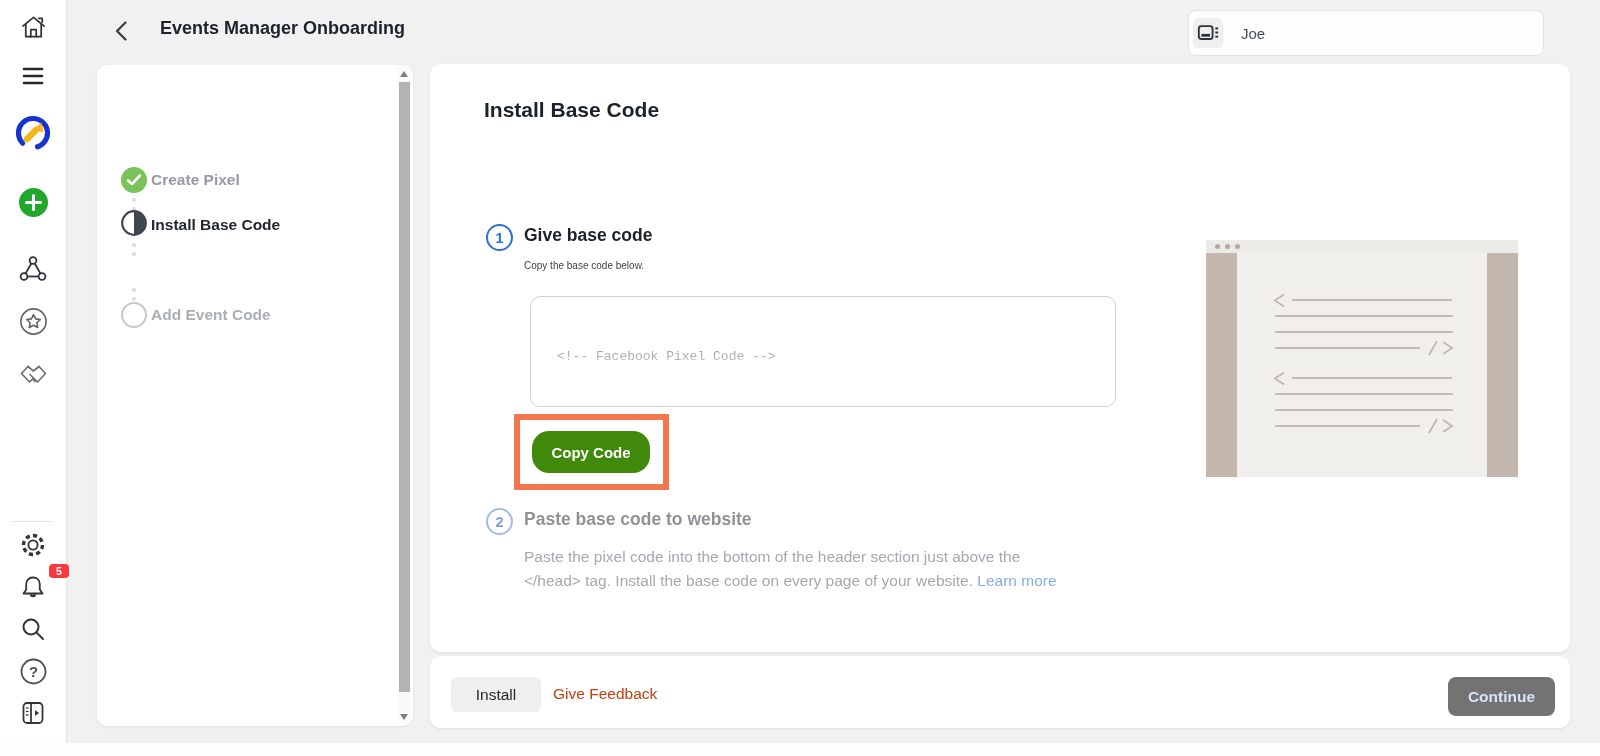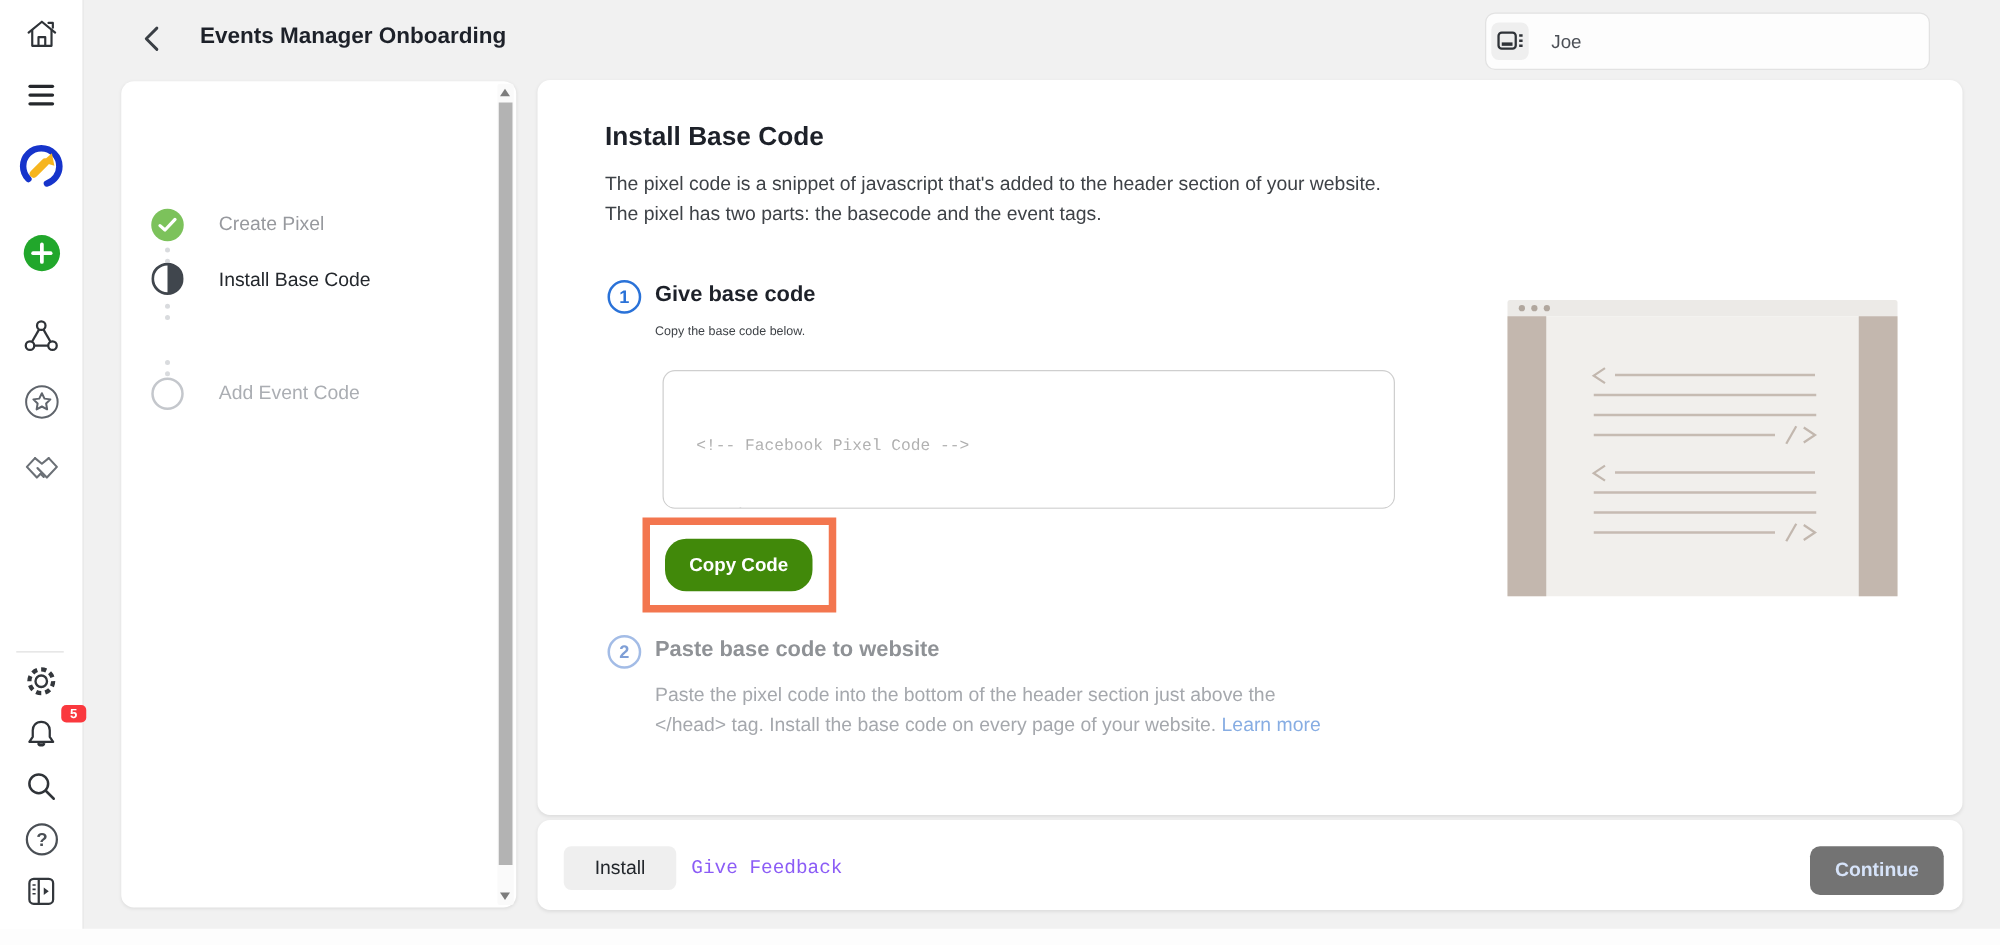--- a/index.html
+++ b/index.html
@@ -23,21 +23,21 @@
 
   
   .stepper-card{position:absolute;left:97px;top:65px;width:316px;height:661px;background:#fff;border-radius:10px;
     box-shadow:0 1px 3px rgba(0,0,0,.08);}
   .sb-track{position:absolute;right:2px;top:2px;width:13px;height:657px;background:#fafafa;border-radius:2px;}
   .sb-thumb{position:absolute;left:1px;top:15px;width:11px;height:610px;background:#b3b3b3;cursor:pointer;}
   .sb-arrow{position:absolute;left:2px;width:0;height:0;cursor:pointer;}
   .sb-up{top:4px;border-left:4.5px solid transparent;border-right:4.5px solid transparent;border-bottom:6px solid #7d7d7d;}
   .sb-down{bottom:4px;border-left:4.5px solid transparent;border-right:4.5px solid transparent;border-top:6px solid #7d7d7d;}
   .step-row{position:absolute;left:24px;display:flex;align-items:center;height:26px;cursor:pointer;}
-  .step-row .lbl{margin-left:28px;font-size:15.5px;font-weight:normal;white-space:nowrap;}
+  .step-row .lbl{margin-left:4px;font-size:15.5px;font-weight:bold;white-space:nowrap;}
   .lbl-done{color:#97999e;}
   .lbl-current{color:#23272c;}
   .lbl-todo{color:#abaeb3;}
   .c-done{width:26px;height:26px;border-radius:50%;background:#7cc25b;display:flex;align-items:center;justify-content:center;}
   .c-todo{width:22px;height:22px;border-radius:50%;border:2px solid #c4c7cc;background:#fff;}
   .dotcol{position:absolute;left:35px;width:4px;display:flex;flex-direction:column;gap:5px;}
   .dotcol span{width:4px;height:4px;border-radius:50%;background:#d9dbde;}
 
   
   .main-card{position:absolute;left:430px;top:64px;width:1140px;height:588px;background:#fff;border-radius:10px;
@@ -72,21 +72,21 @@
   .il-body{position:absolute;left:0;top:13px;width:312px;height:224px;background:#f1efec;}
   .il-bar{position:absolute;top:13px;width:31px;height:224px;background:#c3b7ae;}
   .il-line{position:absolute;height:2px;background:#c6bbb2;}
   .il-glyph{position:absolute;color:#c2b7ae;}
 
   
   .footer-card{position:absolute;left:430px;top:656px;width:1140px;height:72px;background:#fff;border-radius:10px;
     box-shadow:0 1px 3px rgba(0,0,0,.08);}
   .cancel-btn{position:absolute;left:21px;top:21px;width:90px;height:35px;background:#efefef;border:none;border-radius:6px;
     font-size:15.5px;color:#23272c;font-family:"Liberation Sans",sans-serif;cursor:pointer;}
-  .feedback-link{position:absolute;left:123px;top:29px;font-size:15.5px;color:#8b5cf6;cursor:pointer;text-decoration:none;font-family:Liberation Mono, monospace;}
+  .feedback-link{position:absolute;left:123px;top:29px;font-size:15.5px;color:#c2410c;cursor:pointer;text-decoration:none;}
   .continue-btn{position:absolute;left:1018px;top:21px;width:107px;height:39px;background:#737373;border:none;border-radius:8px;
     font-size:15.5px;font-weight:bold;color:#d6e3f9;font-family:"Liberation Sans",sans-serif;cursor:default;}
 
   .bottom-strip{position:absolute;left:0;top:743px;width:1600px;height:13px;background:#fdfdfd;}
 </style>
 </head>
 <body>
 
 <div class="canvas">
 
@@ -247,24 +247,20 @@
 
     <div class="sb-track">
       <div class="sb-arrow sb-up"></div>
       <div class="sb-thumb"></div>
       <div class="sb-arrow sb-down"></div>
     </div>
   </div>
 
   <div class="main-card">
     <div class="m-heading">Install Base Code</div>
-    <div class="m-desc">
-      <div>The pixel code is a snippet of javascript that's added to the header section of your website.</div>
-      <div>The pixel has two parts: the basecode and the event tags.</div>
-    </div>
 
     <div class="numcircle n1">1</div>
     <div class="s-title s1-title">Give base code</div>
     <div class="s1-sub">Copy the base code below.</div>
 
     <div class="code-box">
       <div class="code-lines">
         <div>&lt;!-- Facebook Pixel Code --&gt;</div>
         <div>&lt;script&gt;</div>
         

